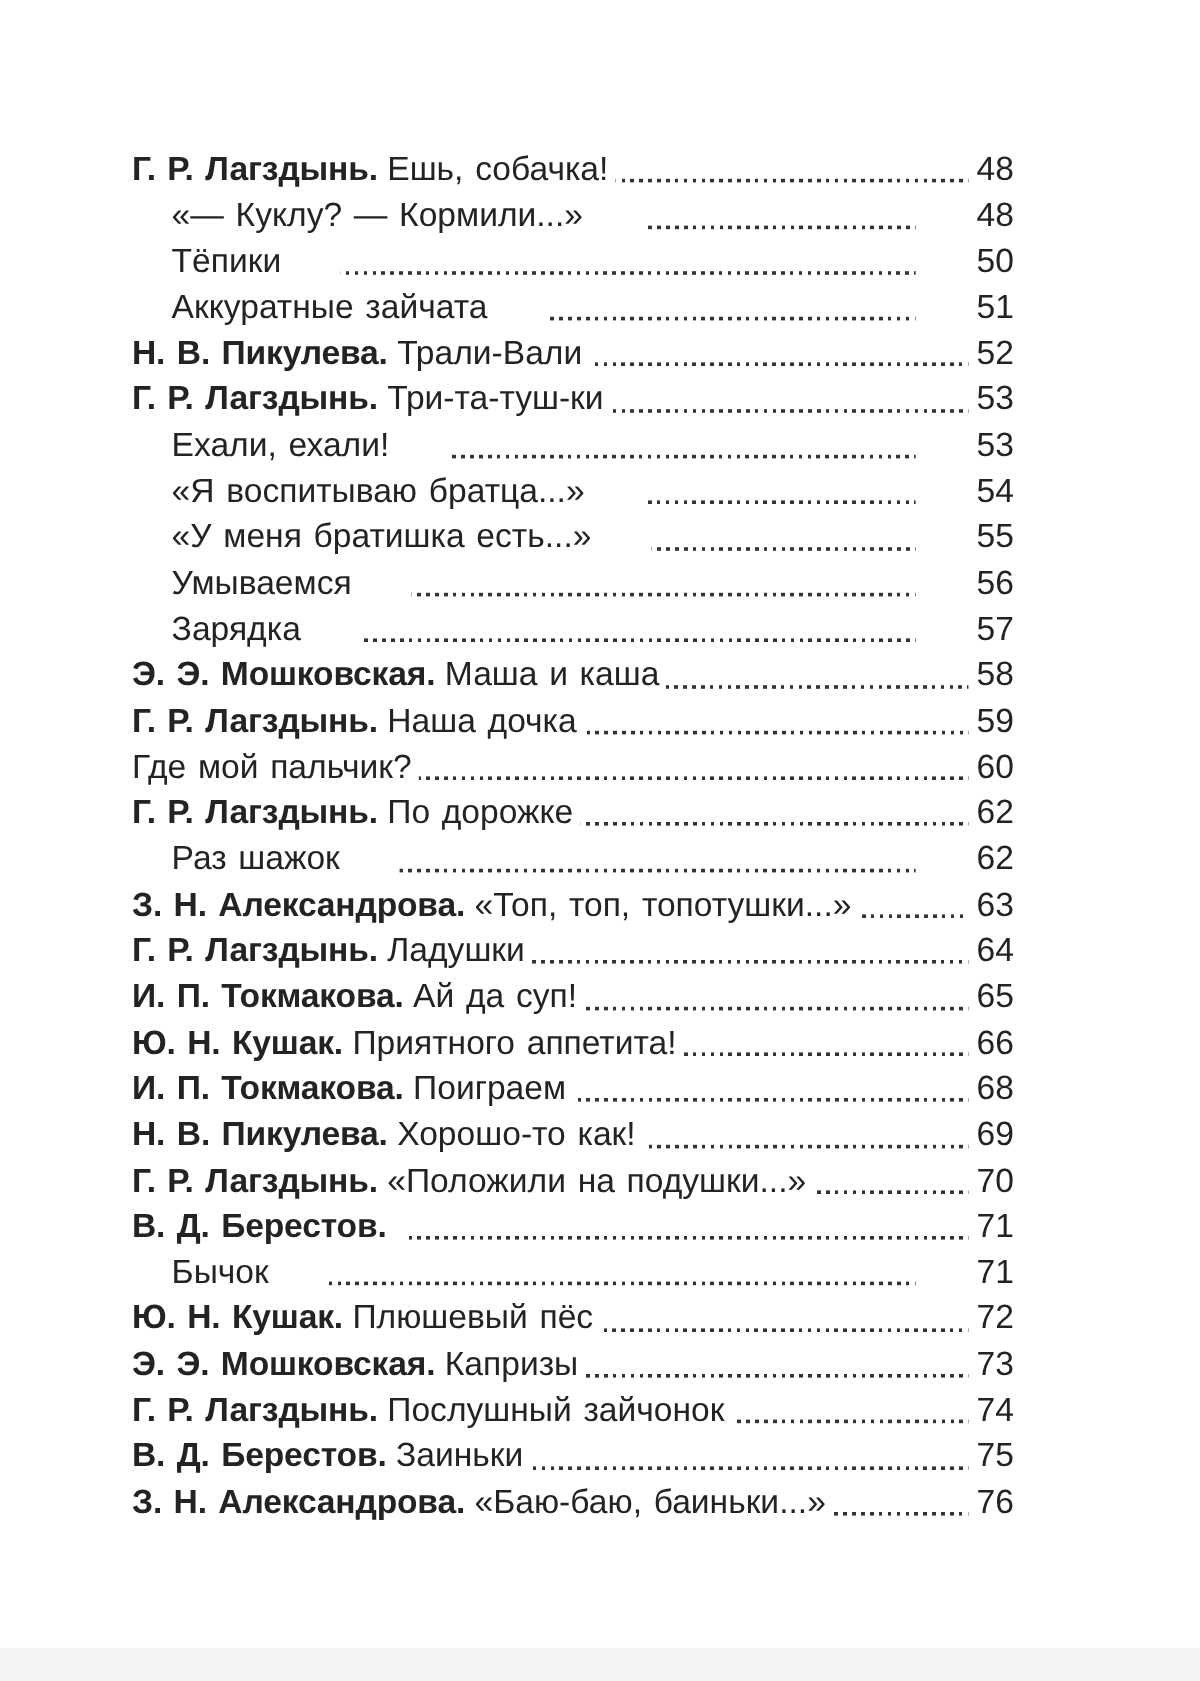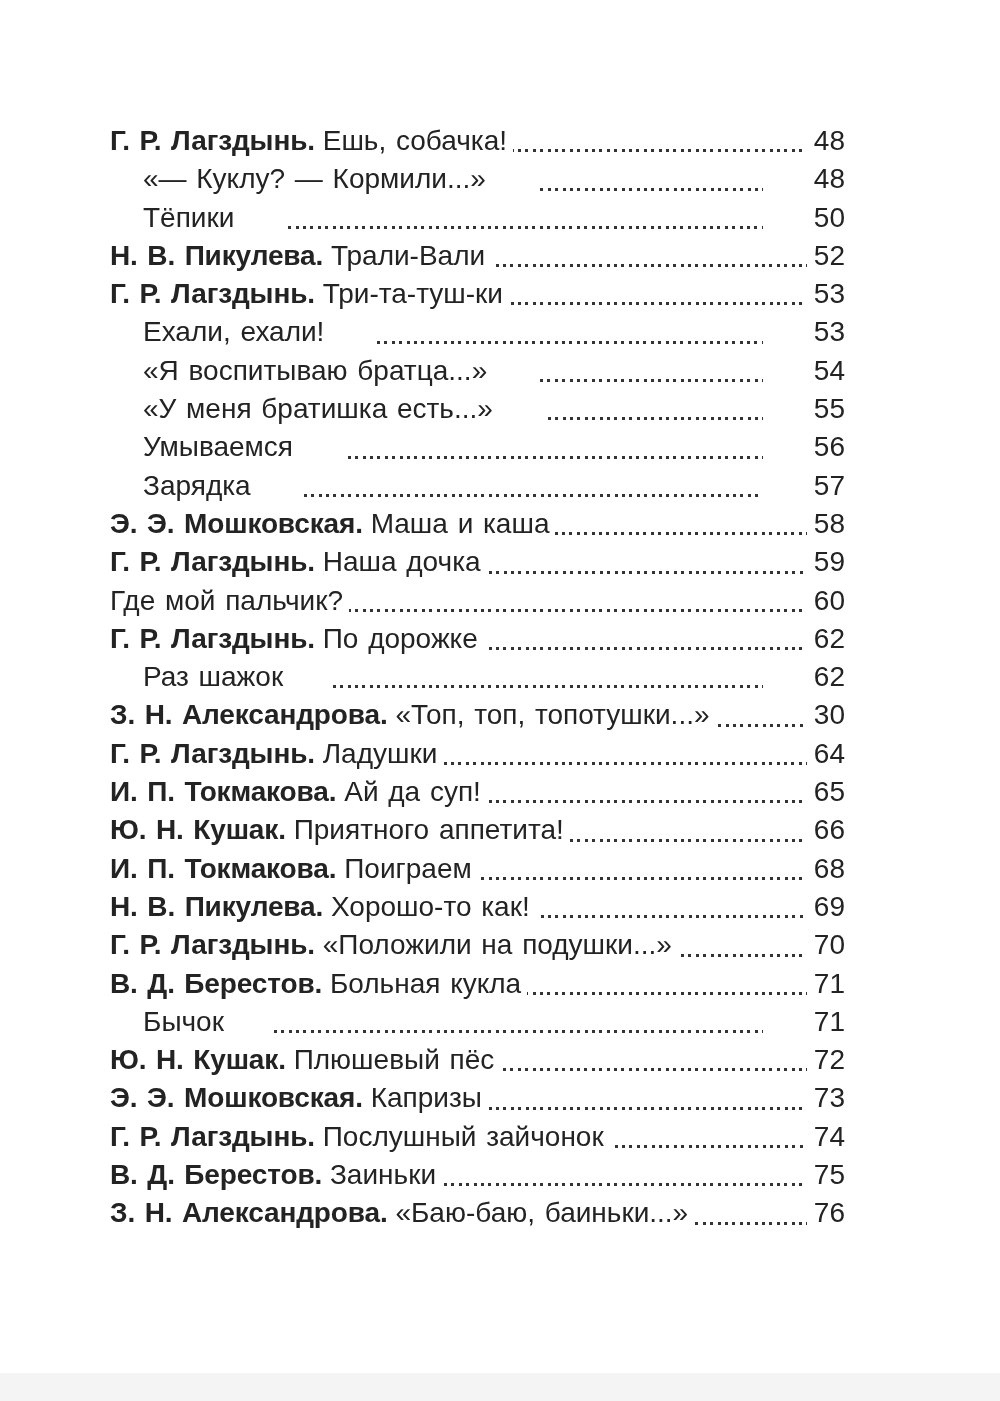--- a/index.html
+++ b/index.html
@@ -71,20 +71,26 @@
     <span class="page-num">48</span>
   </div>
 
   <div class="row indent">
 
     <span class="title">Тёпики</span>
     <span class="leader"></span>
     <span class="page-num">50</span>
   </div>
 
+  <div class="row indent">
+
+    <span class="title">Аккуратные зайчата</span>
+    <span class="leader"></span>
+    <span class="page-num">51</span>
+  </div>
 
   <div class="row">
     <span class="author">Н. В. Пикулева.</span>
     <span class="title">Трали-Вали</span>
     <span class="leader"></span>
     <span class="page-num">52</span>
   </div>
 
   <div class="row">
     <span class="author">Г. Р. Лагздынь.</span>
@@ -159,21 +165,21 @@
 
     <span class="title">Раз шажок</span>
     <span class="leader"></span>
     <span class="page-num">62</span>
   </div>
 
   <div class="row">
     <span class="author">З. Н. Александрова.</span>
     <span class="title">«Топ, топ, топотушки...»</span>
     <span class="leader"></span>
-    <span class="page-num">30</span>
+    <span class="page-num">63</span>
   </div>
 
   <div class="row">
     <span class="author">Г. Р. Лагздынь.</span>
     <span class="title">Ладушки</span>
     <span class="leader"></span>
     <span class="page-num">64</span>
   </div>
 
   <div class="row">
@@ -206,21 +212,20 @@
 
   <div class="row">
     <span class="author">Г. Р. Лагздынь.</span>
     <span class="title">«Положили на подушки...»</span>
     <span class="leader"></span>
     <span class="page-num">70</span>
   </div>
 
   <div class="row">
     <span class="author">В. Д. Берестов.</span>
-    <span class="title">Больная кукла</span>
     <span class="leader"></span>
     <span class="page-num">71</span>
   </div>
 
   <div class="row indent">
 
     <span class="title">Бычок</span>
     <span class="leader"></span>
     <span class="page-num">71</span>
   </div>

